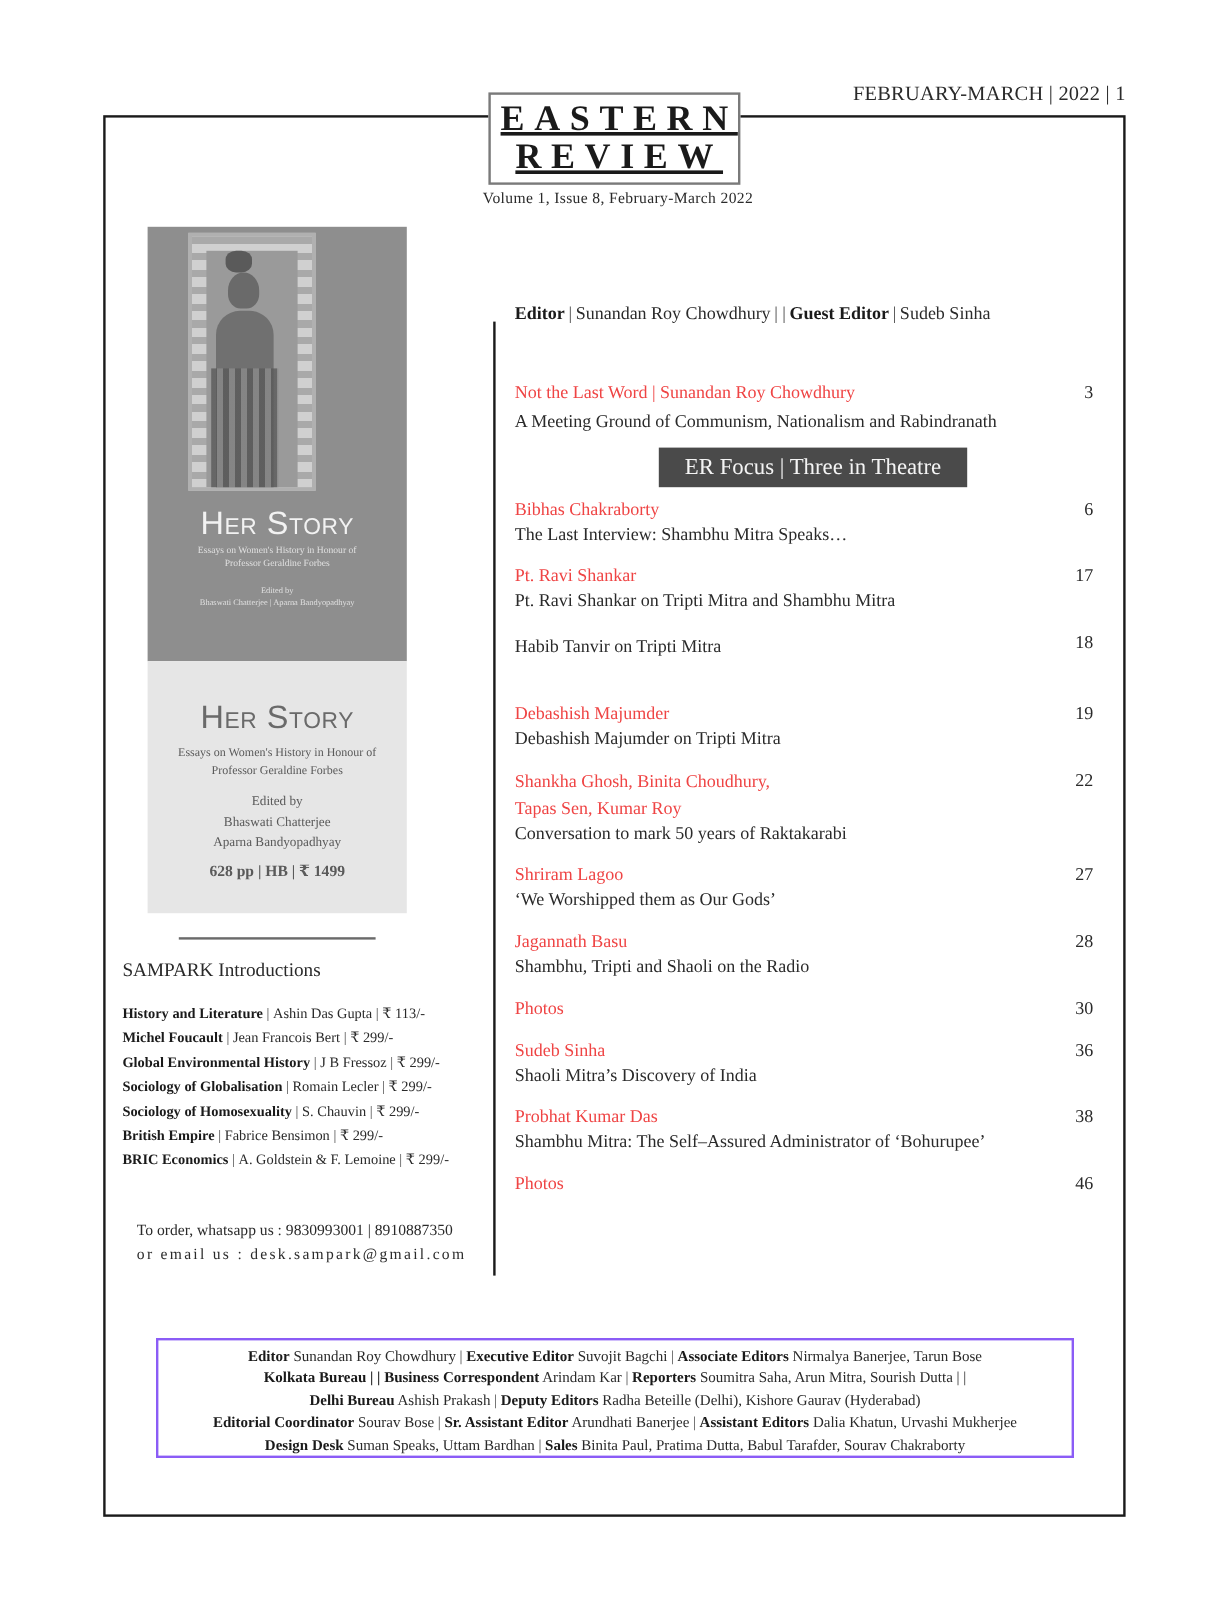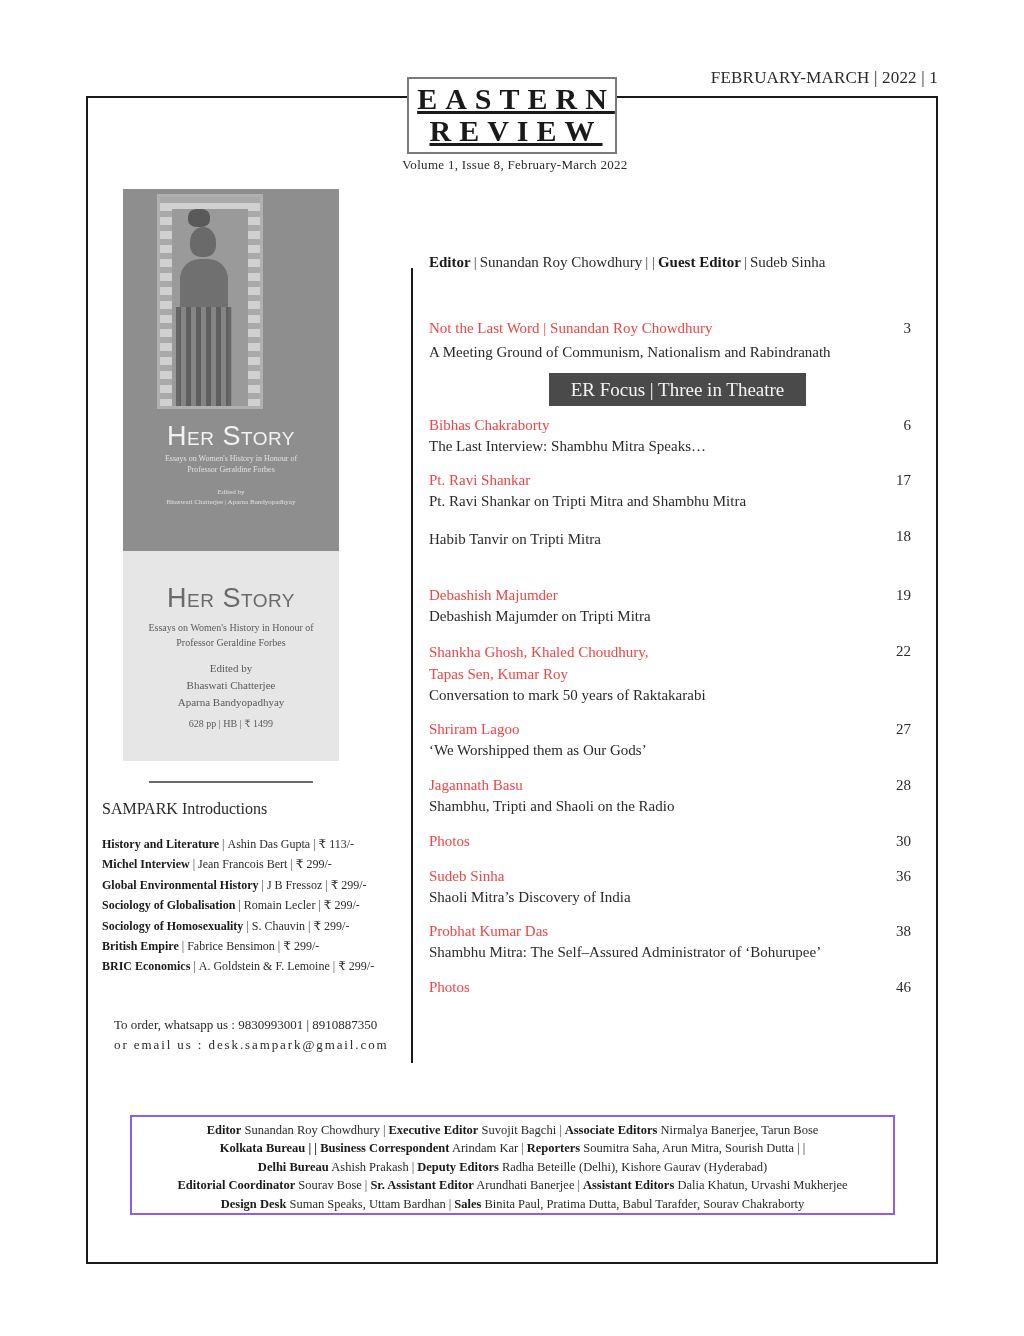--- a/index.html
+++ b/index.html
@@ -26,21 +26,21 @@
     .book-art .figure-body { position: absolute; left: 20px; top: 62px; width: 48px; height: 150px; border-radius: 20px 20px 0 0; background: #707070; }
     .book-art .figure-skirt { position: absolute; left: 16px; top: 110px; width: 56px; height: 100px; background: repeating-linear-gradient(90deg, #5a5a5a 0 5px, #8a8a8a 5px 10px); opacity: 0.8; }
     .book-cover-title { position: absolute; left: 0; right: 0; top: 232px; text-align: center; font-family: "Liberation Sans", sans-serif; font-size: 27px; color: #f2f2f2; letter-spacing: 0.5px; font-variant: small-caps; }
     .book-cover-sub { position: absolute; left: 0; right: 0; top: 264px; text-align: center; font-size: 8px; line-height: 11px; color: #e0e0e0; }
     .book-cover-ed { position: absolute; left: 0; right: 0; top: 298px; text-align: center; font-size: 7px; line-height: 10px; color: #e0e0e0; }
 
     .book-info { position: absolute; left: 0; top: 362px; width: 216px; height: 210px; background: #e6e6e6; text-align: center; }
     .book-info-title { margin-top: 32px; font-family: "Liberation Sans", sans-serif; font-size: 27px; color: #6a6a6a; font-variant: small-caps; letter-spacing: 0.5px; }
     .book-info-sub { margin-top: 6px; font-size: 10px; line-height: 15px; color: #5a5a5a; }
     .book-info-ed { margin-top: 10px; font-size: 11px; line-height: 17px; color: #5a5a5a; }
-    .book-info-meta { margin-top: 7px; font-size: 10px; color: #5a5a5a; }
+    .book-info-meta { margin-top: 7px; font-size: 13px; color: #5a5a5a; font-weight: bold; }
 
     .short-rule { position: absolute; left: 149px; top: 781px; width: 164px; height: 2px; background: #6a6a6a; }
 
     .sampark-title { position: absolute; left: 102px; top: 800px; font-size: 16px; color: #2a2a2a; }
     .sampark-list { position: absolute; left: 102px; top: 834px; list-style: none; font-size: 12px; line-height: 20.4px; color: #2a2a2a; white-space: nowrap; }
     .sampark-list b { font-weight: bold; color: #1a1a1a; }
     .sep { color: #4a4a4a; padding: 0 3px; }
 
     .order-line1 { position: absolute; left: 114px; top: 1017px; font-size: 13px; color: #2a2a2a; white-space: nowrap; }
     .order-line2 { position: absolute; left: 114px; top: 1037px; font-size: 13px; color: #2a2a2a; letter-spacing: 1.9px; white-space: nowrap; }
@@ -109,21 +109,21 @@
     </div>
     <div class="book-info-meta">628 pp | HB | ₹ 1499</div>
   </div>
 </div>
 
 <div class="short-rule"></div>
 
 <div class="sampark-title">SAMPARK Introductions</div>
 <ul class="sampark-list">
   <li><b>History and Literature</b><span class="sep">|</span><span>Ashin Das Gupta</span><span class="sep">|</span><span>₹ 113/-</span></li>
-  <li><b>Michel Interview</b><span class="sep">|</span><span>Jean Francois Bert</span><span class="sep">|</span><span>₹ 299/-</span></li>
+  <li><b>Michel Foucault</b><span class="sep">|</span><span>Jean Francois Bert</span><span class="sep">|</span><span>₹ 299/-</span></li>
   <li><b>Global Environmental History</b><span class="sep">|</span><span>J B Fressoz</span><span class="sep">|</span><span>₹ 299/-</span></li>
   <li><b>Sociology of Globalisation</b><span class="sep">|</span><span>Romain Lecler</span><span class="sep">|</span><span>₹ 299/-</span></li>
   <li><b>Sociology of Homosexuality</b><span class="sep">|</span><span>S. Chauvin</span><span class="sep">|</span><span>₹ 299/-</span></li>
   <li><b>British Empire</b><span class="sep">|</span><span>Fabrice Bensimon</span><span class="sep">|</span><span>₹ 299/-</span></li>
   <li><b>BRIC Economics</b><span class="sep">|</span><span>A. Goldstein &amp; F. Lemoine</span><span class="sep">|</span><span>₹ 299/-</span></li>
 </ul>
 
 <div class="order-line1">To order, whatsapp us : 9830993001 | 8910887350</div>
 <div class="order-line2">or email us : desk.sampark@gmail.com</div>
 
@@ -158,21 +158,21 @@
   <span class="page">18</span>
 </div>
 
 <div class="toc-entry" style="top:585px;">
   <span class="author">Debashish Majumder</span>
   <span class="title">Debashish Majumder on Tripti Mitra</span>
   <span class="page">19</span>
 </div>
 
 <div class="toc-entry" style="top:641px;">
-  <span class="author" style="line-height:22px;">Shankha Ghosh, Khaled Choudhury,</span>
+  <span class="author" style="line-height:22px;">Shankha Ghosh, Binita Choudhury,</span>
   <span class="author" style="line-height:22px;">Tapas Sen, Kumar Roy</span>
   <span class="title">Conversation to mark 50 years of Raktakarabi</span>
   <span class="page">22</span>
 </div>
 
 <div class="toc-entry" style="top:719px;">
   <span class="author">Shriram Lagoo</span>
   <span class="title">‘We Worshipped them as Our Gods’</span>
   <span class="page">27</span>
 </div>

